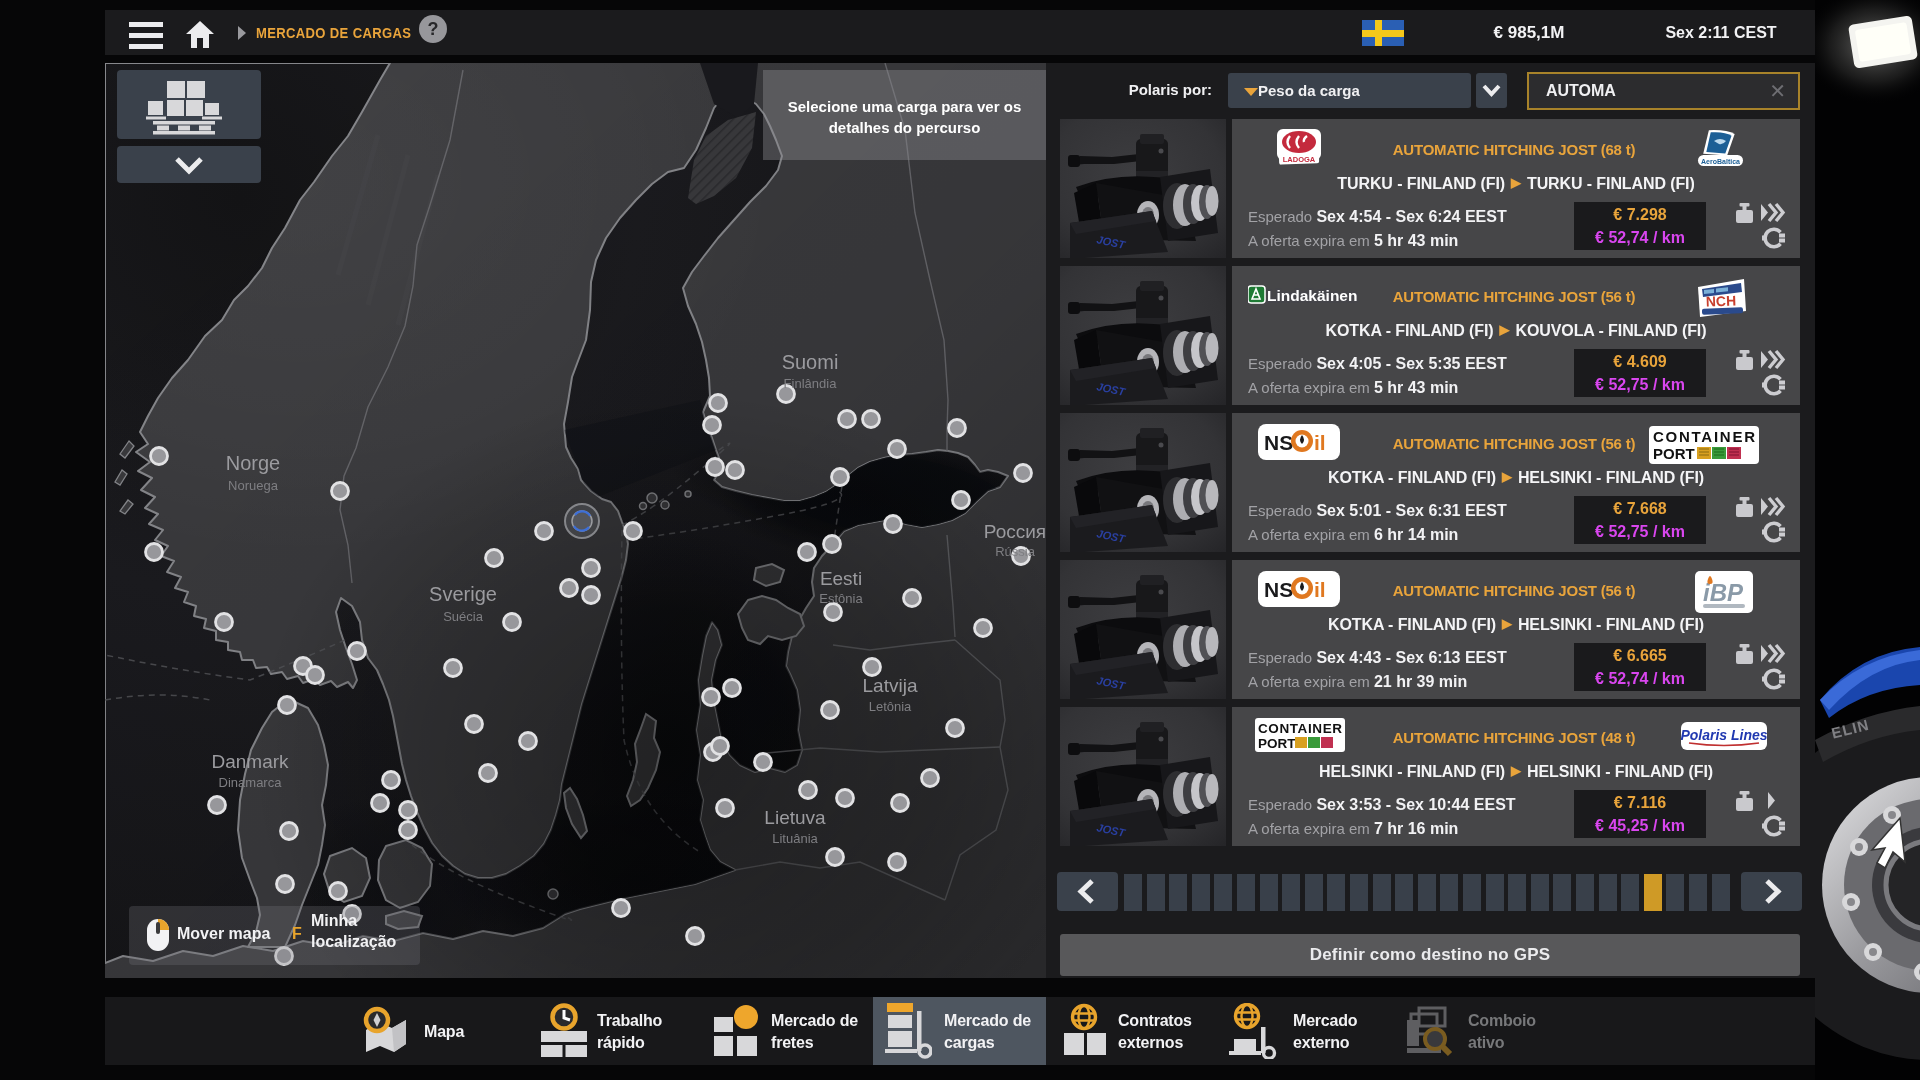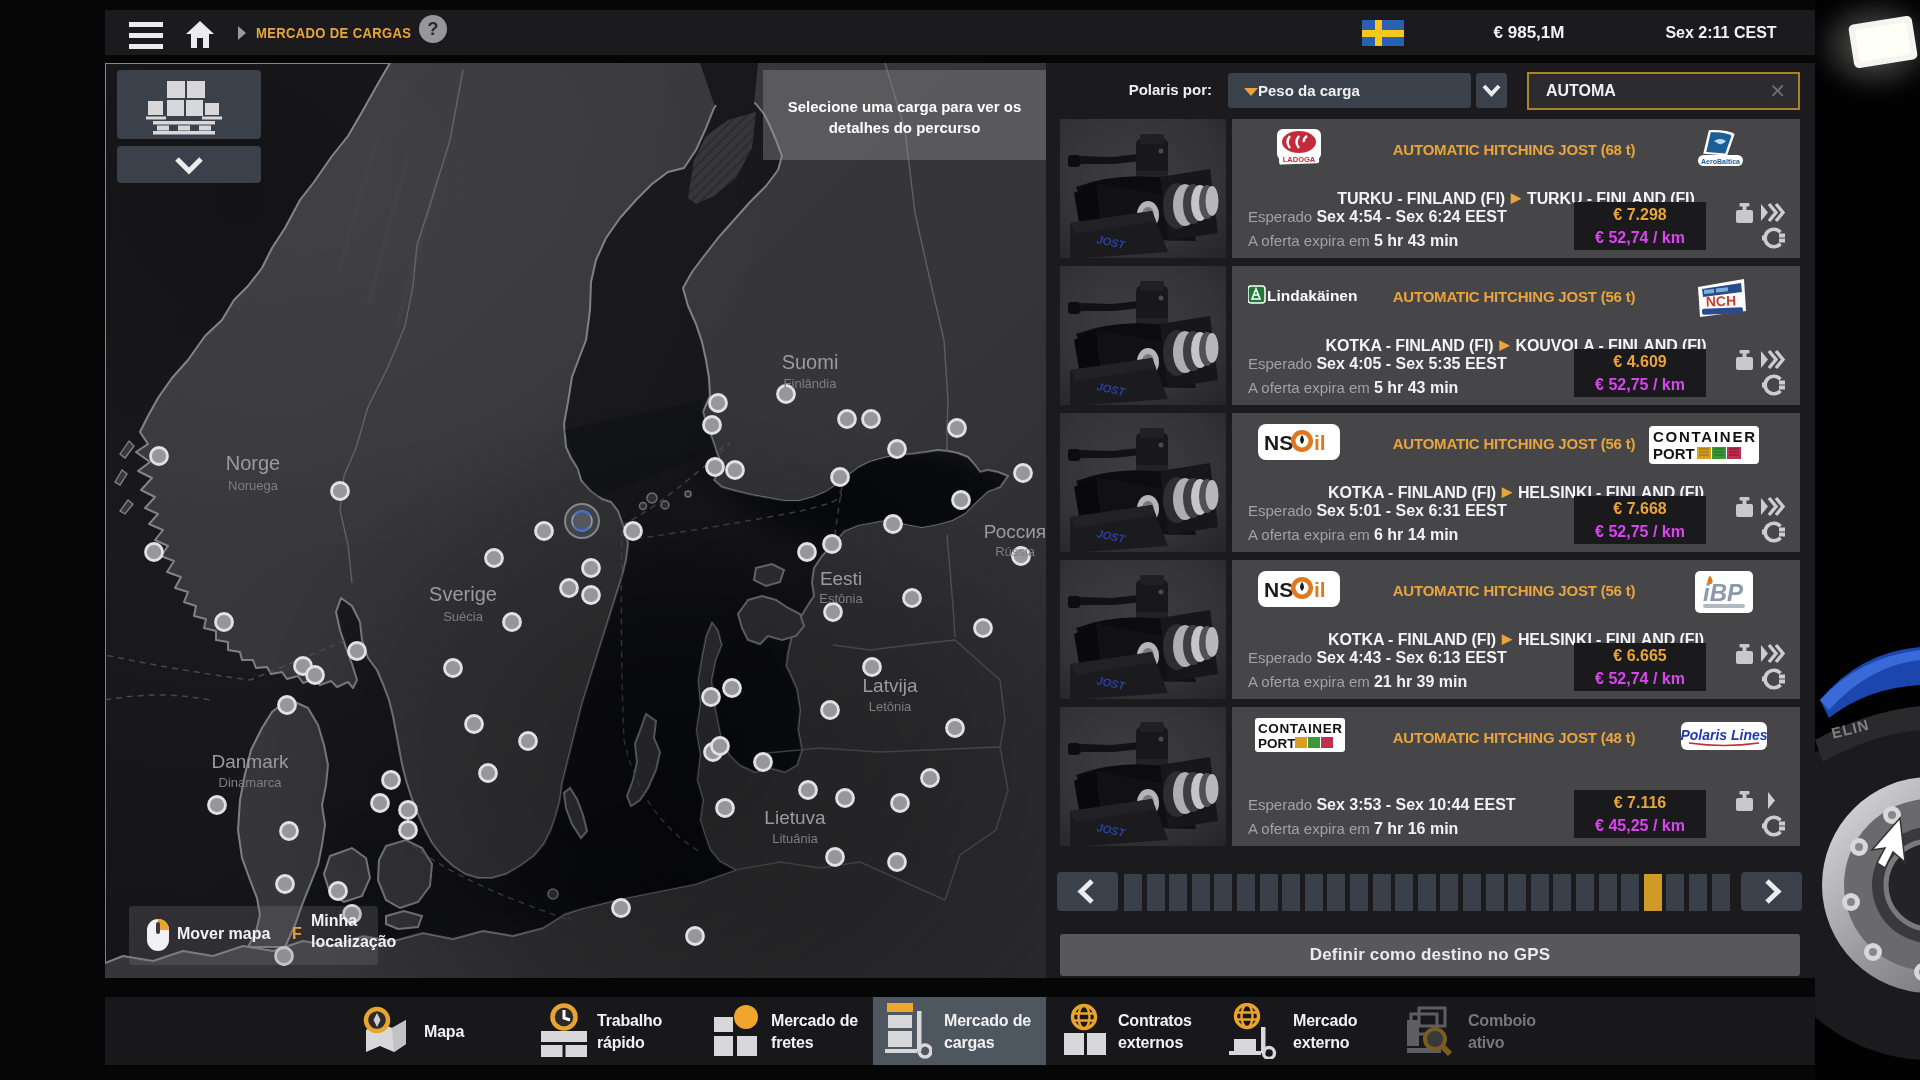--- a/index.html
+++ b/index.html
@@ -22,21 +22,21 @@
 #sortbox span{margin-left:30px}
 #sortchev{left:1476px;top:73px;width:31px;height:35px;background:#3a414b;border-radius:3px;}
 #search{left:1527px;top:72px;width:273px;height:38px;background:#2c2c2e;border:2px solid #a8832a;color:#f0f0f2;font-weight:bold;font-size:16px;line-height:34px;}
 #search span{margin-left:17px}
 #searchx{position:absolute;right:12px;top:0;color:#6e6e72;font-size:20px;font-weight:normal}
 
 .card{left:1060px;width:740px;height:139px;}
 .thumb{position:absolute;left:0;top:0;width:166px;height:139px;background:#343436;overflow:hidden}
 .cbody{position:absolute;left:172px;top:0;width:568px;height:139px;background:#464648;}
 .ctitle{position:absolute;left:60px;top:22px;width:444px;text-align:center;color:#e9a43b;font-weight:bold;font-size:15px;letter-spacing:-0.2px;}
-.croute{position:absolute;left:0;top:71px;width:568px;text-align:center;color:#f4f4f6;font-weight:bold;font-size:16px;letter-spacing:-0.1px;}
+.croute{position:absolute;left:0;top:56px;width:568px;text-align:center;color:#f4f4f6;font-weight:bold;font-size:16px;letter-spacing:-0.1px;}
 .croute b{color:#e9a43b;font-size:13px;padding:0 6px;position:relative;top:-2px}
 .cline1{position:absolute;left:16px;top:89px;color:#a2a2a6;font-size:15px;}
 .cline2{position:absolute;left:16px;top:113px;color:#a2a2a6;font-size:15px;}
 .cline1 b,.cline2 b{color:#f2f2f4;font-size:16px}
 .pricebox{position:absolute;left:342px;top:83px;width:132px;height:48px;background:#1a1a1c;text-align:center;}
 .pricebox .p1{color:#e9a43b;font-weight:bold;font-size:16px;line-height:26px}
 .pricebox .p2{color:#d946ef;font-weight:bold;font-size:16px;line-height:20px}
 .logoL{position:absolute;}
 .logoR{position:absolute;}
 
@@ -45,21 +45,21 @@
 #gpsbtn{left:1060px;top:934px;width:740px;height:42px;background:#58585a;border-radius:3px;color:#ebebed;font-weight:bold;font-size:17px;text-align:center;line-height:42px;letter-spacing:.2px}
 
 #nav{left:105px;top:997px;width:1710px;height:68px;background:#18181a;}
 #navactive{left:873px;top:997px;width:173px;height:68px;background:#4e5660;}
 .ntxt{color:#f2f2f4;font-weight:bold;font-size:16px;line-height:22px;letter-spacing:-0.2px}
 .ntxt.gray{color:#77787a}
 
 #mbtn1{left:117px;top:70px;width:144px;height:69px;background:#3a414b;border-radius:4px;}
 #mbtn2{left:117px;top:146px;width:144px;height:37px;background:#3a414b;border-radius:4px;}
 #tooltip{left:763px;top:70px;width:283px;height:90px;background:rgba(142,142,148,0.40);color:#fff;font-weight:bold;font-size:15px;text-align:center;padding-top:26px;line-height:21px}
-#legend{left:129px;top:906px;width:249px;height:59px;background:rgba(120,120,124,0.28);border-radius:4px;color:#f2f2f4;font-weight:bold;font-size:16px;}
+#legend{left:129px;top:906px;width:291px;height:59px;background:rgba(120,120,124,0.28);border-radius:4px;color:#f2f2f4;font-weight:bold;font-size:16px;}
 </style>
 </head>
 <body>
 
 <div class="abs" id="bgscene" style="left:1815px;top:0;width:105px;height:1080px;background:#020203">
 <svg width="105" height="1080" viewBox="0 0 105 1080">
 <defs>
 <radialGradient id="mglow" cx="50%" cy="50%" r="50%">
           <stop offset="0%" stop-color="#8a8a88" stop-opacity="0.8"></stop>
           <stop offset="60%" stop-color="#4a4a48" stop-opacity="0.35"></stop>
@@ -329,20 +329,21 @@
         </svg></div>
   </div>
 </div>
 
 <div class="abs card" style="top:707px">
   <div class="thumb"><svg width="166" height="139">
         <use href="#hitch"></use>
       </svg></div>
   <div class="cbody">
     <div class="ctitle">AUTOMATIC HITCHING JOST (48 t)</div>
+    <div class="croute">HELSINKI - FINLAND (FI)<b>▶</b>HELSINKI - FINLAND (FI)</div>
     <div class="cline1">Esperado <b>Sex 3:53 - Sex 10:44 EEST</b></div>
     <div class="cline2">A oferta expira em <b>7 hr 16 min</b></div>
     <div class="pricebox">
         <div class="p1">€ 7.116</div>
         <div class="p2">€ 45,25 / km</div>
       </div>
     <svg class="abs" style="left:503px;top:83px" width="60" height="52">
         <use href="#wicon" x="1" y="1"></use>
         <use href="#chev1" x="33" y="1"></use>
         <use href="#cicon" x="27" y="27"></use>

